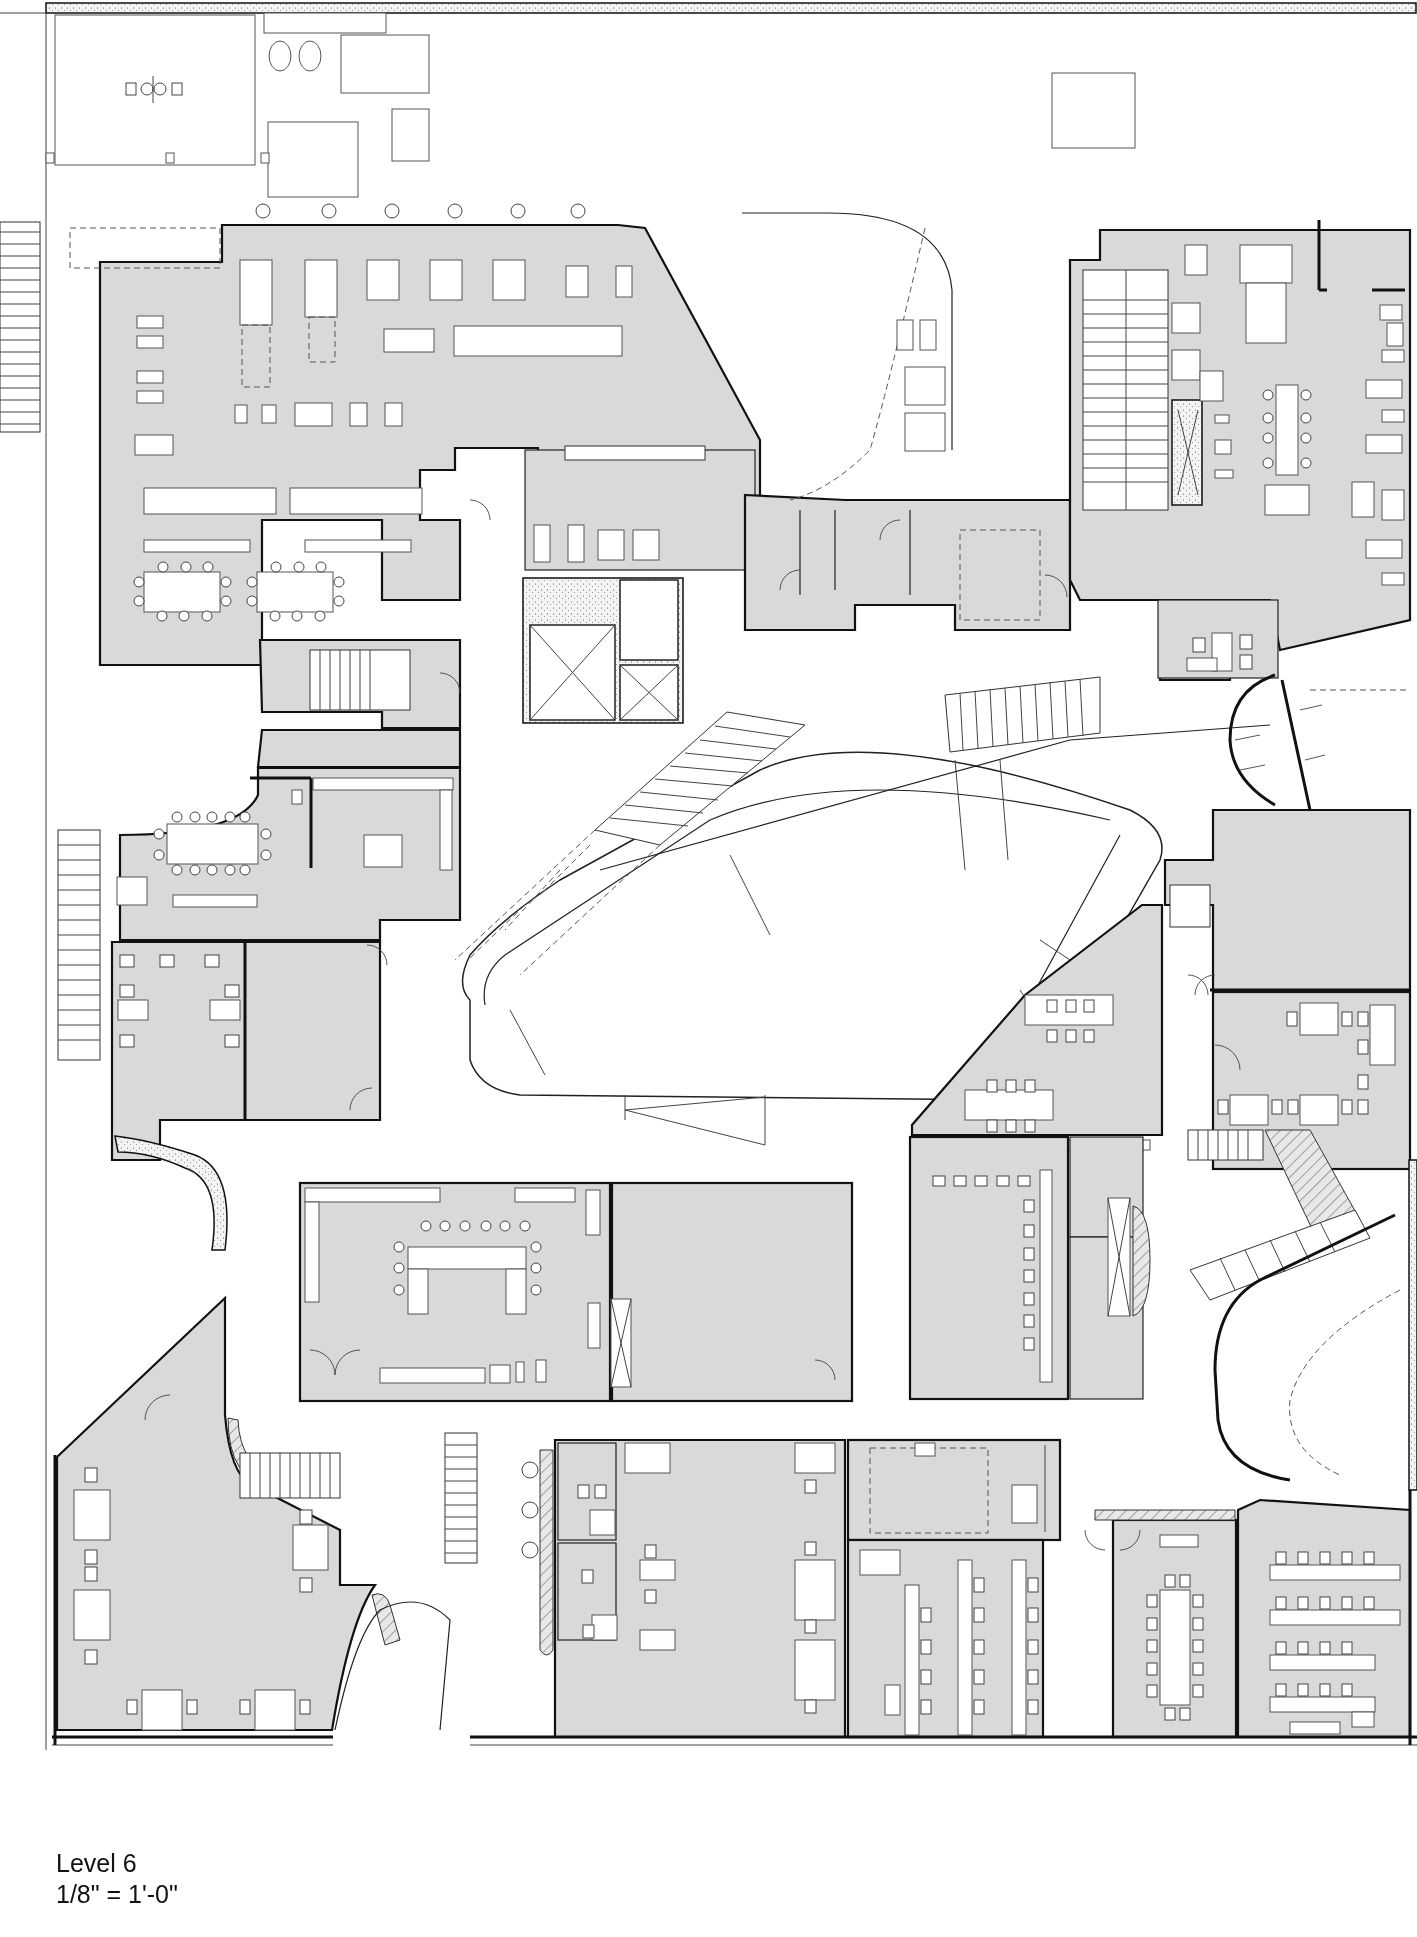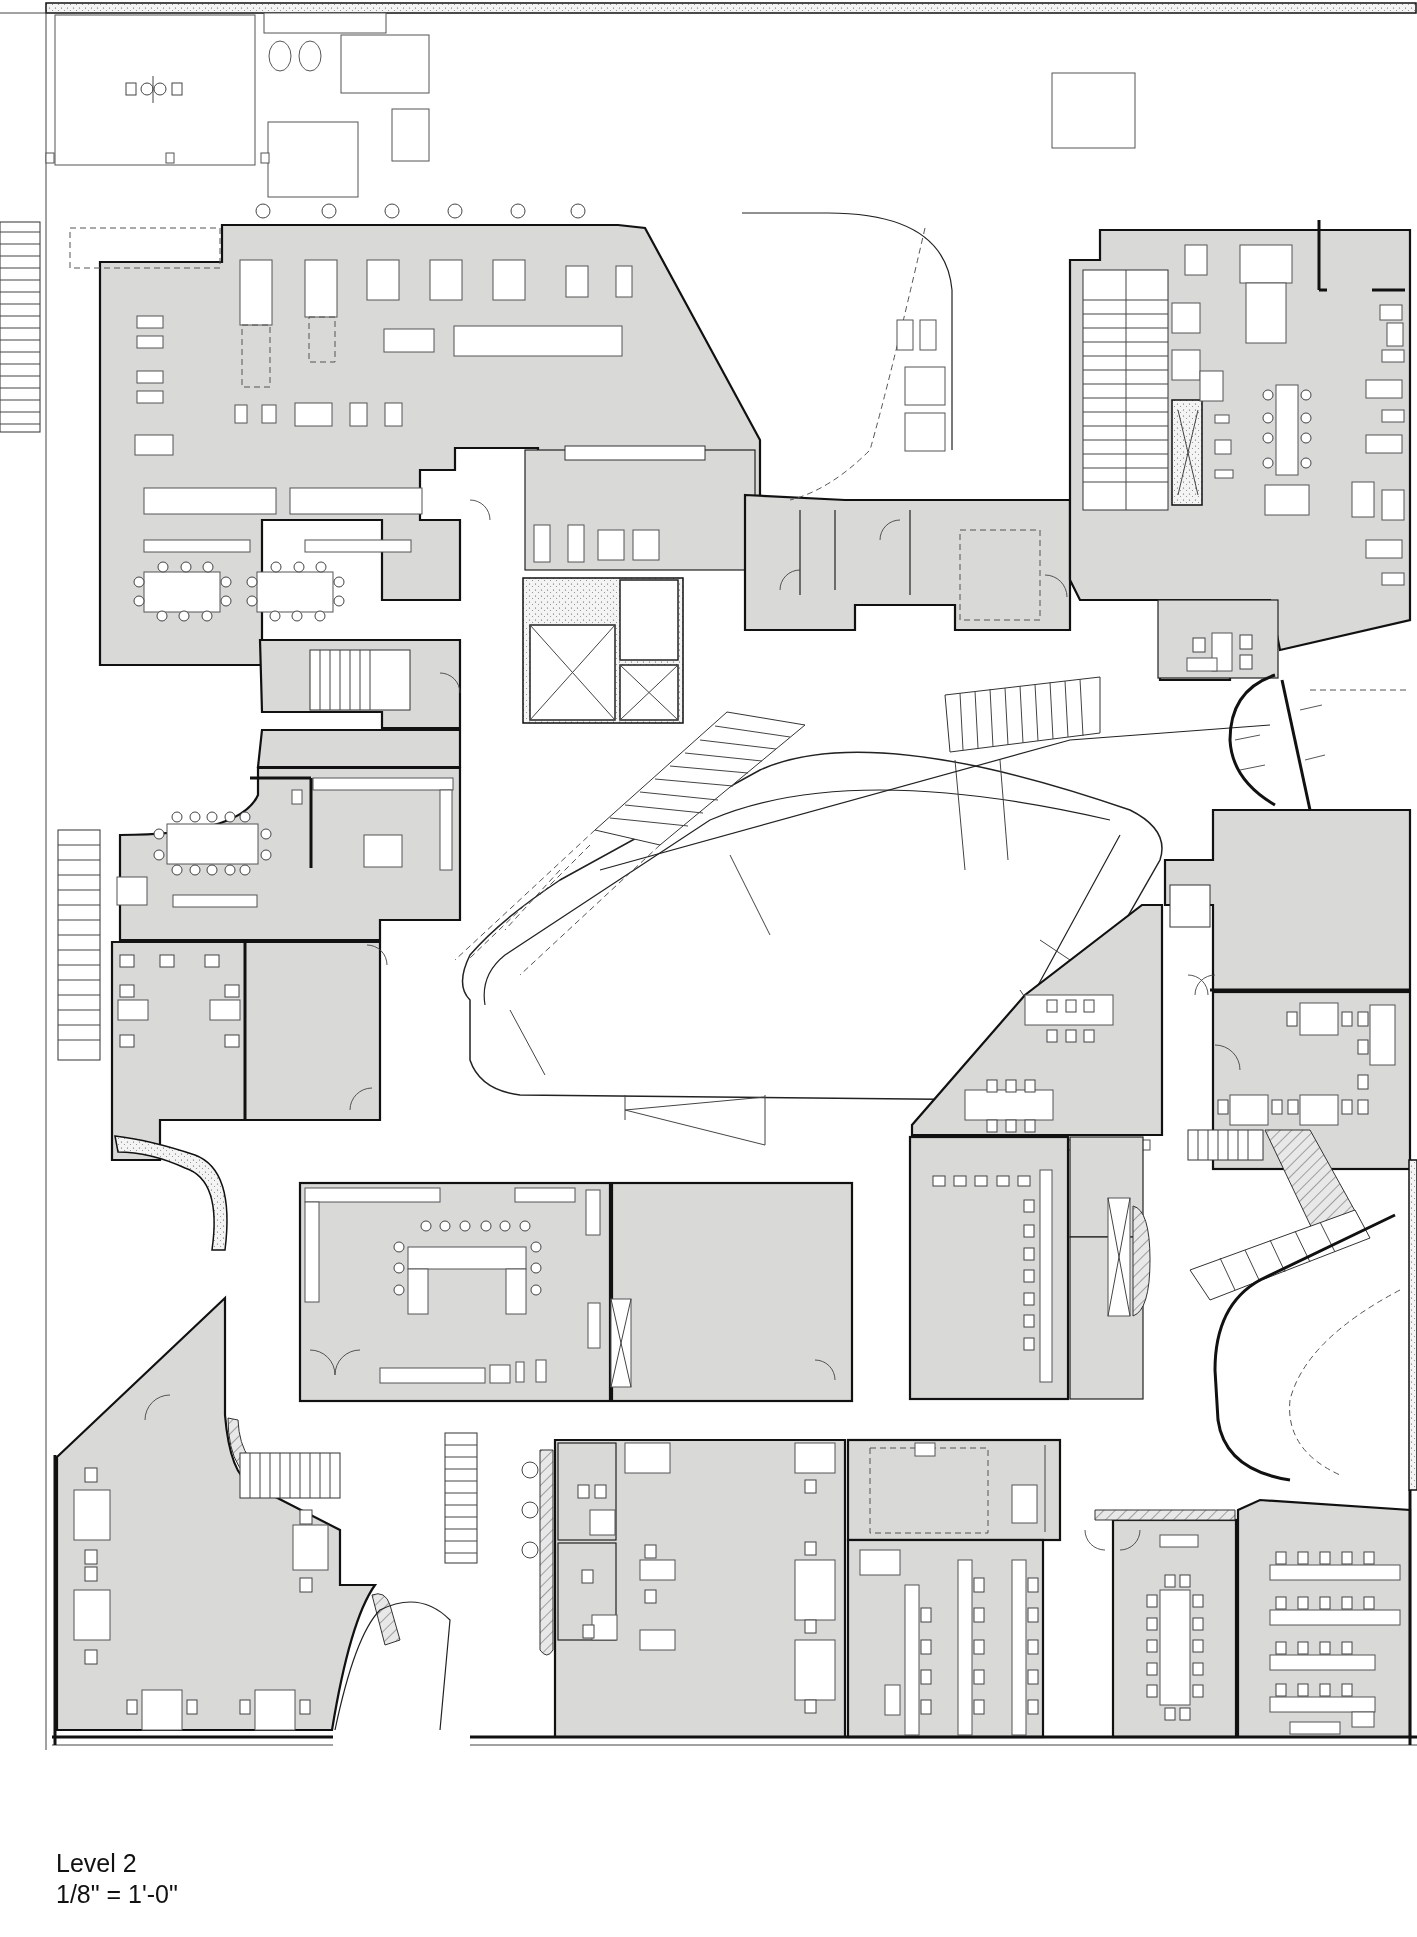--- a/index.html
+++ b/index.html
@@ -691,15 +691,15 @@
 
   <g>
     <path class="door" d="M470,500 A20,20 0 0 1 490,520"></path>
     <path class="door" d="M440,673 A20,20 0 0 1 460,693"></path>
     <path class="door" d="M367,945 A20,20 0 0 1 387,965"></path>
     <path class="door" d="M1188,975 A20,20 0 0 1 1208,995 M1215,975 A20,20 0 0 0 1195,995"></path>
   </g>
 </svg>
 
 <div class="title-block">
-  <div>Level 2</div>
+  <div>Level 6</div>
   <div>1/8" = 1'-0"</div>
 </div>
 
 </body></html>

